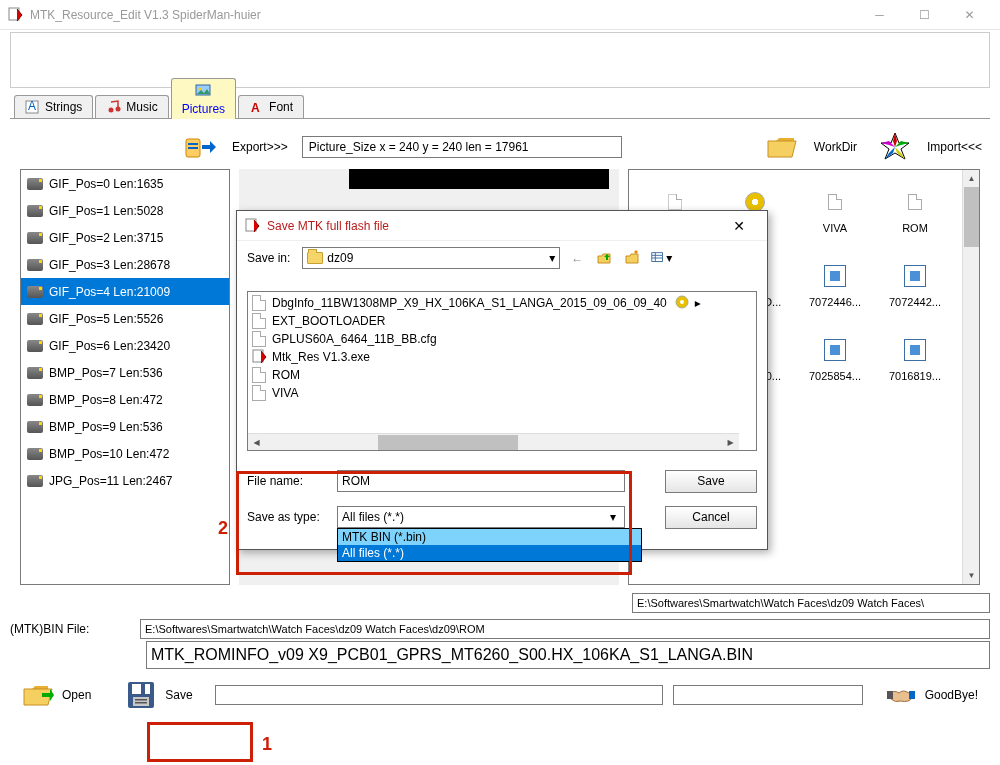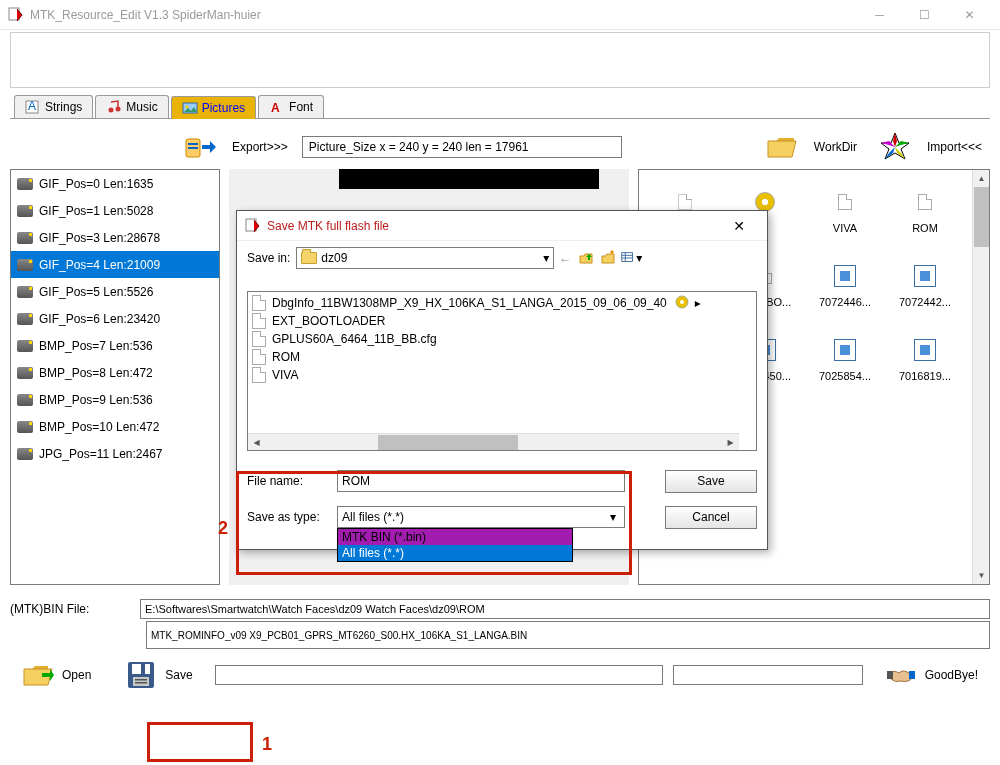--- a/index.html
+++ b/index.html
@@ -11,35 +11,35 @@
 .titlebar .title { font-size: 12px; color: #999; }
 .titlebar .winbtns { margin-left: auto; display: flex; }
 .titlebar .winbtn { width: 45px; height: 30px; display: flex; align-items: center; justify-content: center; color: #999; }
 
 
 .blankbar { height: 56px; border: 1px solid #ccc; margin: 2px 10px 4px 10px; background: #fff; }
 
 
 .tabstrip { height: 26px; display: flex; align-items: flex-end; padding-left: 14px; }
 .tab { border: 1px solid #999; border-bottom: none; padding: 3px 10px; margin-right: 2px; background: #f0f0f0; display: flex; align-items: center; gap: 4px; border-radius: 3px 3px 0 0; cursor: pointer; }
-.tab.active { background: #eab308; position: relative; top: 1px; }
+.tab.active { background: #fef9c3; position: relative; top: 1px; flex-direction: column; }
 .tab.active span.lbl { color: #0000ff; }
 .tab .lbl { color: #000; }
 .tab .ticon { width: 16px; height: 16px; }
 
 .tabline { border-top: 1px solid #999; margin: 0 10px 6px 10px; }
 
 
 .actionrow { height: 44px; display: flex; align-items: center; padding: 0 10px; gap: 6px; }
 .actionbtn { display: flex; align-items: center; gap: 16px; padding: 4px 8px; cursor: pointer; }
 .aicon { width: 32px; height: 32px; display: flex; align-items: center; justify-content: center; }
 .sizebox { flex: 0 0 320px; border: 1px solid #7a7a7a; background: #fff; padding: 3px 6px; height: 22px; line-height: 16px; }
 
 
-.mainbody { display: flex; padding: 0 10px; height: 416px; gap: 9px; }
+.mainbody { display: flex; padding: 0 20px; height: 416px; gap: 9px; }
 .leftlist { width: 210px; border: 1px solid #7a7a7a; background: #fff; overflow: hidden; }
 .leftlist .row { display: flex; align-items: center; gap: 6px; padding: 4px 6px; height: 27px; cursor: pointer; }
 .leftlist .row.selected { background: #0078d7; color: #fff; }
 .leftlist .row .chip { width: 16px; height: 12px; background: linear-gradient(#888,#555); border-radius: 2px; position: relative; }
 .leftlist .row .chip::after { content: ""; position: absolute; right: 1px; top: 1px; width: 3px; height: 3px; background: gold; }
 
 .centerarea { flex: 1; background: #f0f0f0; position: relative; }
 
 .rightfiles { width: 352px; border: 1px solid #7a7a7a; background: #fff; display: flex; flex-wrap: wrap; align-content: flex-start; padding: 6px; gap: 6px 0; overflow: hidden; position: relative; }
 .rightfiles .fitem { width: 80px; height: 68px; display: flex; flex-direction: column; align-items: center; text-align: center; cursor: pointer; }
@@ -53,54 +53,54 @@
 .pathbox { margin: 8px 10px 0 10px; display: flex; }
 .pathbox input { flex: 1; border: 1px solid #7a7a7a; height: 20px; padding: 2px 4px; font-size: 11px; }
 .pathbox .spacer { width: 622px; }
 
 
 .binrow { display: flex; align-items: center; margin: 6px 10px 0 10px; gap: 0; }
 .binrow .lbl { font-size: 12px; width: 130px; }
 .binrow input { flex: 1; border: 1px solid #7a7a7a; height: 20px; padding: 2px 4px; font-size: 11px; }
 .binrow2 { display: flex; margin: 2px 10px 0 10px; }
 .binrow2 .spacer { width: 136px; }
-.binrow2 input { flex: 1; border: 1px solid #7a7a7a; height: 28px; padding: 10px 4px; font-size: 10px; }
+.binrow2 input { flex: 1; border: 1px solid #7a7a7a; height: 28px; padding: 10px 4px; font-size: 16px; }
 
 
 .bottomrow { display: flex; align-items: center; margin: 4px 10px 0 10px; gap: 10px; height: 44px; }
 .bottomrow .bbtn { display: flex; align-items: center; gap: 8px; padding: 4px 12px; cursor: pointer; }
 .bottomrow .bbtn .bicon { width: 32px; height: 32px; }
 .bottomrow .progress { flex: 1; height: 20px; border: 1px solid #7a7a7a; background: #fff; }
 .bottomrow .progress2 { width: 190px; height: 20px; border: 1px solid #7a7a7a; background: #fff; }
 
 
 .dialog { position: absolute; left: 236px; top: 210px; width: 532px; height: 340px; background: #fff; border: 1px solid #555; box-shadow: 3px 3px 8px rgba(0,0,0,0.3); z-index: 100; }
 .dialog .dtitle { height: 30px; display: flex; align-items: center; padding: 0 8px; border-bottom: 1px solid #eee; }
 .dialog .dtitle .dicon { width: 16px; height: 16px; margin-right: 6px; }
 .dialog .dtitle .dlabel { font-size: 12px; color: #b91c1c; }
 .dialog .dtitle .dclose { margin-left: auto; width: 40px; height: 28px; display: flex; align-items: center; justify-content: center; font-size: 14px; cursor: pointer; }
-.dialog .dnav { height: 34px; display: flex; align-items: center; padding: 0 10px; }
+.dialog .dnav { height: 34px; display: flex; align-items: center; padding: 0 10px; gap: 6px; }
 .dialog .dnav .nlbl { font-size: 12px; margin-right: 6px; }
 .dialog .dnav .folderdd { display: flex; align-items: center; gap: 4px; border: 1px solid #7a7a7a; width: 258px; height: 22px; padding: 0 4px; background: #fff; }
 .dialog .dnav .folderdd .caret { margin-left: auto; }
 .dialog .dnav .navicon { width: 22px; height: 22px; display: flex; align-items: center; justify-content: center; cursor: pointer; }
 .dialog .dlist { border: 1px solid #7a7a7a; margin: 16px 10px; height: 160px; background: #fff; padding: 2px; overflow: hidden; position: relative; }
 .dialog .dlist .drow { display: flex; align-items: center; gap: 4px; height: 18px; padding: 0 2px; cursor: pointer; }
 .dialog .dlist .drow .dficon { width: 16px; height: 16px; }
 .dialog .dlist .hscroll { position: absolute; bottom: 0; left: 0; right: 17px; height: 17px; background: #f0f0f0; border-top: 1px solid #ddd; }
 .dialog .dlist .hscroll .hthumb { position: absolute; left: 130px; width: 140px; height: 15px; background: #c0c0c0; top: 1px; }
 .dialog .dlist .hscroll .harrow { position: absolute; width: 17px; height: 17px; display: flex; align-items: center; justify-content: center; font-size: 8px; color: #555; top: 0; }
 .dialog .dform { margin: 10px; }
 .dialog .dformrow { display: flex; align-items: center; height: 28px; gap: 8px; }
 .dialog .dformrow .flbl { width: 82px; font-size: 12px; }
 .dialog .dformrow input[type=text] { width: 288px; height: 22px; border: 1px solid #7a7a7a; padding: 2px 4px; background: #fff; }
 .dialog .dformrow .combo { width: 288px; position: relative; }
 .dialog .dformrow .combo .combobox { height: 22px; border: 1px solid #7a7a7a; display: flex; align-items: center; padding: 0 4px; background: #fff; }
 .dialog .dformrow .combo .combobox .caret { margin-left: auto; width: 14px; text-align: center; }
-.dialog .dformrow .combo .dropdown { position: absolute; top: 22px; left: 0; width: 236px; border: 1px solid #000; background: #a21caf; z-index: 10; }
+.dialog .dformrow .combo .dropdown { position: absolute; top: 22px; left: 0; width: 305px; border: 1px solid #000; background: #7dd3fc; z-index: 10; }
 .dialog .dformrow .combo .dropdown .opt { padding: 1px 4px; cursor: pointer; }
 .dialog .dformrow .combo .dropdown .opt.sel { background: #0078d7; color: #fff; }
 .dialog .dformrow .dbtn { width: 92px; height: 23px; border: 1px solid #7a7a7a; background: linear-gradient(#fff,#e5e5e5); display: flex; align-items: center; justify-content: center; margin-left: auto; cursor: pointer; }
 
 
 .annot { position: absolute; border: 3px solid #cb1f06; z-index: 200; pointer-events: none; }
 .annotnum { position: absolute; color: #cb1f06; font-size: 18px; font-weight: bold; z-index: 201; }
 
 
 .ic-doc { width: 14px; height: 16px; border: 1px solid #aaa; background: #fff; position: relative; }
@@ -208,20 +208,24 @@
       <div class="row">
         <span class="chip"></span>
         <span>GIF_Pos=0 Len:1635</span>
       </div>
       <div class="row">
         <span class="chip"></span>
         <span>GIF_Pos=1 Len:5028</span>
       </div>
       <div class="row">
         <span class="chip"></span>
+        <span>GIF_Pos=2 Len:3715</span>
+      </div>
+      <div class="row">
+        <span class="chip"></span>
         <span>GIF_Pos=3 Len:28678</span>
       </div>
       <div class="row selected">
         <span class="chip"></span>
         <span>GIF_Pos=4 Len:21009</span>
       </div>
       <div class="row">
         <span class="chip"></span>
         <span>GIF_Pos=5 Len:5526</span>
       </div>
@@ -336,20 +340,21 @@
       <div class="scrollbar">
       <div class="arrow" style="top:0">▲</div>
       <div class="thumb"></div>
       <div class="arrow" style="bottom:0">▼</div>
     </div>
   </div>
 </div>
 
 <div class="pathbox">
   <div class="spacer"></div>
+  <input readonly="" value="E:\Softwares\Smartwatch\Watch Faces\dz09 Watch Faces\" style="">
 </div>
 
 <div class="binrow">
   <span class="lbl">(MTK)BIN File:</span>
   <input readonly="" value="E:\Softwares\Smartwatch\Watch Faces\dz09 Watch Faces\dz09\ROM" style="">
 </div>
 <div class="binrow2">
   <div class="spacer"></div>
   <input readonly="" value="MTK_ROMINFO_v09 X9_PCB01_GPRS_MT6260_S00.HX_106KA_S1_LANGA.BIN" style="">
 </div>
@@ -442,20 +447,27 @@
         </span>
         <span>EXT_BOOTLOADER</span>
       </div>
       <div class="drow">
         <span class="dficon">
           <div class="ic-doc"></div>
         </span>
         <span>GPLUS60A_6464_11B_BB.cfg</span>
       </div>
       <div class="drow">
+        <span class="dficon"><svg width="16" height="16">
+            <rect x="1" y="1" width="10" height="12" fill="#fff" stroke="#888"></rect>
+            <path d="M9 2 L14 8 L9 14" fill="#d00" stroke="#700"></path>
+          </svg></span>
+        <span>Mtk_Res V1.3.exe</span>
+      </div>
+      <div class="drow">
         <span class="dficon">
           <div class="ic-doc"></div>
         </span>
         <span>ROM</span>
       </div>
       <div class="drow">
         <span class="dficon">
           <div class="ic-doc"></div>
         </span>
         <span>VIVA</span>

